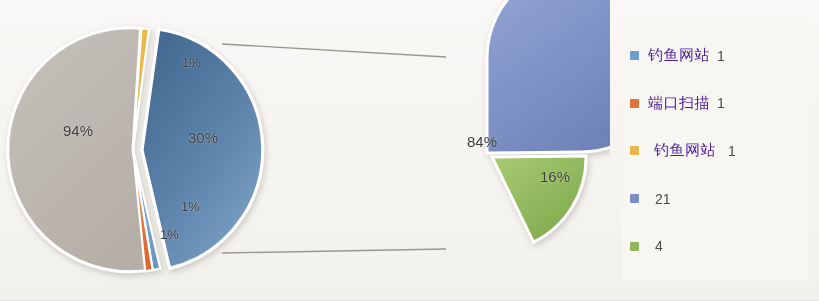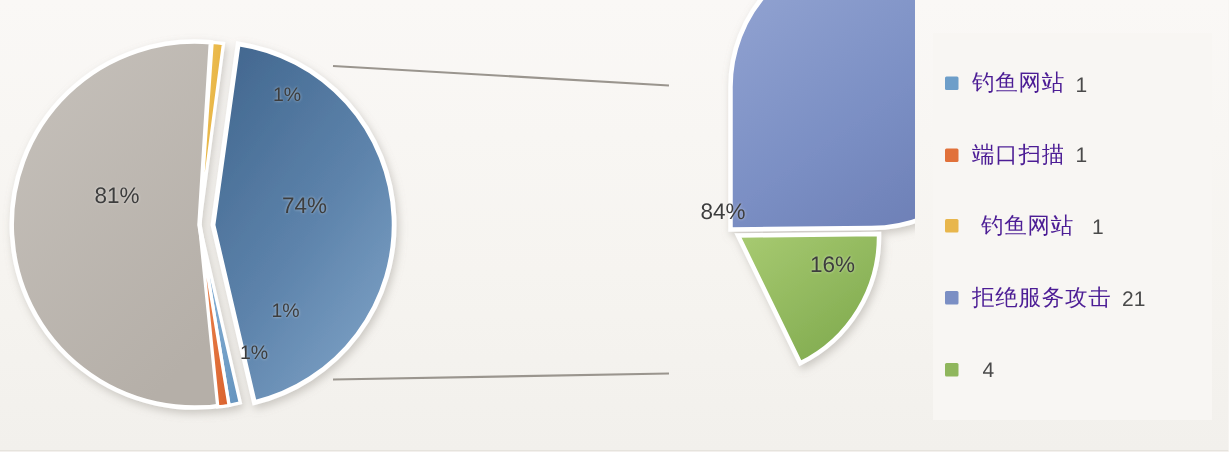--- a/index.html
+++ b/index.html
@@ -170,23 +170,23 @@
 
         <g transform="translate(5,4)">
           <path fill="url(#gradGreen)" stroke="#ffffff" stroke-width="3" d="M 487 153
                    L 581 152
                    A 94 94 0 0 1 528.5 238.2
                    Z"></path>
         </g>
       </g>
     </svg>
 
-    <div class="pct-label" style="left:63px;  top:122px;">81%</div>
-
-    <div class="pct-label" style="left:188px; top:129px;">74%</div>
+    <div class="pct-label" style="left:63px;  top:122px;">94%</div>
+
+    <div class="pct-label" style="left:188px; top:129px;">30%</div>
 
     <div class="pct-label small" style="left:182px; top:55px;">1%</div>
 
     <div class="pct-label small" style="left:181px; top:199px;">1%</div>
 
     <div class="pct-label small" style="left:160px; top:227px;">1%</div>
 
     <div class="pct-label" style="left:427px; top:133px;margin-left:40px;">84%</div>
 
     <div class="pct-label" style="left:540px; top:168px;">16%</div>
@@ -208,21 +208,20 @@
 
 
     <div class="legend-row">
       <span class="legend-swatch" style="background:#e8b64c;"></span>
       <span class="legend-label" style="margin-left:6px;">钓鱼网站</span>
       <span class="legend-value" style="margin-left:12px;">1</span>
     </div>
 
     <div class="legend-row">
       <span class="legend-swatch" style="background:#7b8fc4;"></span>
-      <span class="legend-label">拒绝服务攻击</span>
       <span class="legend-value">21</span>
     </div>
 
     <div class="legend-row">
       <span class="legend-swatch" style="background:#8fb65c;"></span>
       <span class="legend-value">4</span>
     </div>
 
   </div>
 

